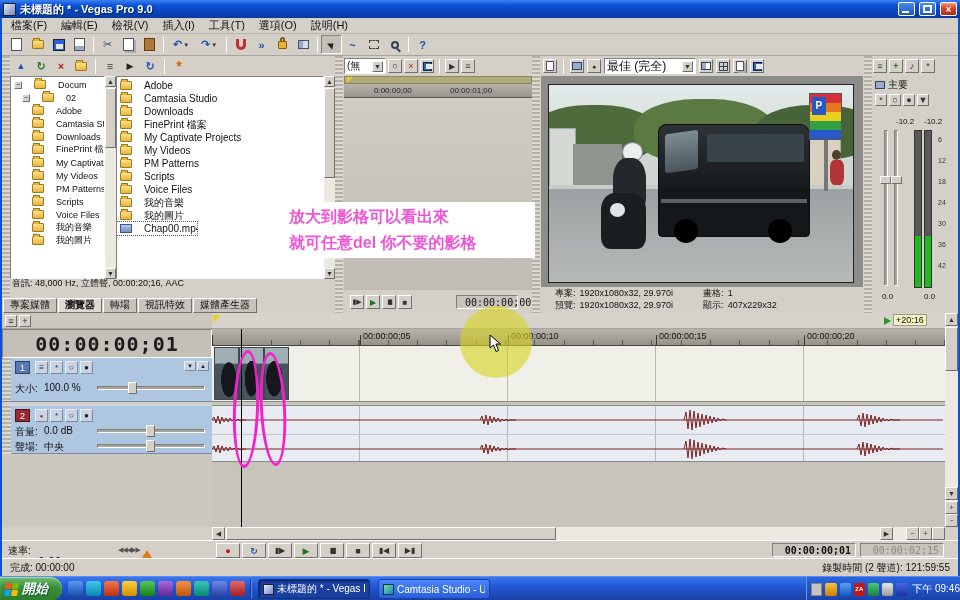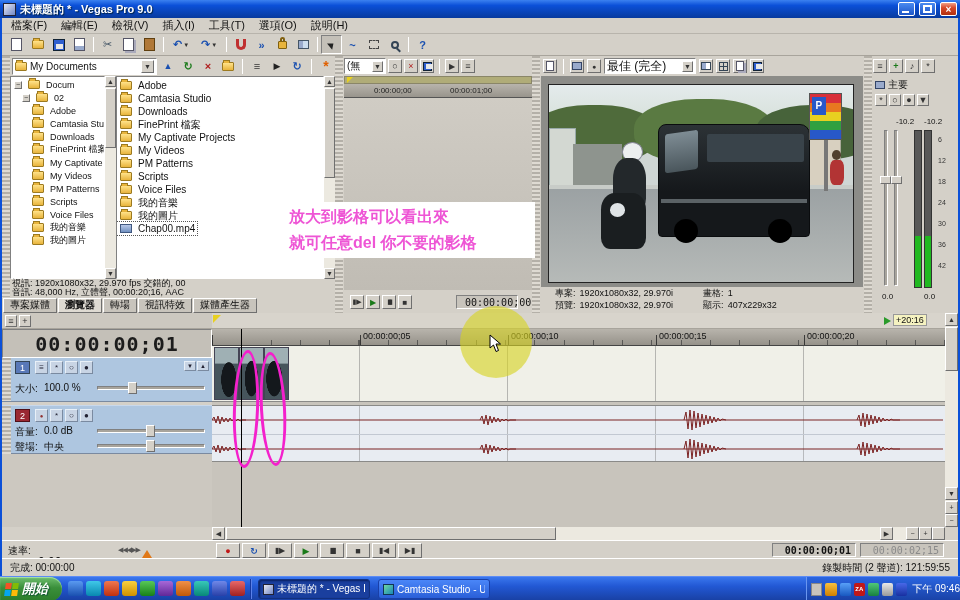--- a/index.html
+++ b/index.html
@@ -25,21 +25,21 @@
 .sth{background:#d4d0c8;border:1px solid;border-color:#fff #6f6f6f #6f6f6f #fff}
 .sbk{background:#ece9e0}
 .slt{height:4px;background:#a8a49c;border:1px solid;border-color:#808080 #fff #fff #808080}
 .slh{width:9px;height:12px;background:#d4d0c8;border:1px solid;border-color:#fff #6f6f6f #6f6f6f #fff}
 .tkb{width:13px;height:13px;display:inline-flex;align-items:center;justify-content:center;font-size:8px;background:#c8d4e4;border:1px solid;border-color:#e8f0f8 #7a8aa0 #7a8aa0 #e8f0f8;flex:none;color:#223}
 .grip{background:repeating-linear-gradient(180deg,#b4b0a8 0 2px,#dedad2 2px 4px)}
 .tabb{height:15px;padding:0 6px;display:inline-flex;align-items:center;font-size:10px;background:#c8c4bc;border:1px solid;border-color:#fff #6f6f6f #6f6f6f #fff;margin-right:1px}
 .tabb.act{background:#dedad2;font-weight:bold}
 .mono{font-family:"DejaVu Sans Mono","Liberation Mono",monospace}
 .wv{position:absolute;left:0}
-.trow{height:13px;display:flex;align-items:center;gap:6px;padding-left:3px;font-size:10px;white-space:nowrap;overflow:hidden}
+.trow{height:13px;display:flex;align-items:center;gap:12px;padding-left:3px;font-size:10px;white-space:nowrap;overflow:hidden}
 </style>
 </head>
 <body>
 
 <div class="A F" style="left:0;top:0;width:960px;height:18px;background:linear-gradient(180deg,#3b81f0 0%,#0b50d8 25%,#0a4cd0 70%,#0636930%,#073a9e 100%);background:linear-gradient(180deg,#3b81f0,#0b50d8 30%,#073a9e);color:#fff;padding:0 3px;gap:4px">
   <span class="A" style="position:static;width:13px;height:13px;background:linear-gradient(135deg,#e8e8f0,#7088c8);border:1px solid #223"></span>
   <span style="font-weight:bold;font-size:11px;text-shadow:1px 1px 1px #024;flex:1">未標題的 * - Vegas Pro 9.0</span>
   <span style="width:17px;height:14px;background:linear-gradient(#4a8af0,#1c55c8);border:1px solid #fff;border-radius:2px;position:relative">
       <i style="position:absolute;left:3px;bottom:2px;width:7px;height:2px;background:#fff"></i>
     </span>
@@ -127,27 +127,20 @@
       </i>
     </span>
   <span class="sep"></span>
   <span class="tb">
       <span style="color:#1a50b0;font-weight:bold">?</span>
     </span>
 </div>
 
 <div class="A grip" style="left:2px;top:56px;width:8px;height:241px"></div>
 <div class="A F" style="left:10px;top:56px;width:325px;height:20px;padding-left:2px;gap:2px">
-  <span class="F sz" style="width:150px;height:17px;padding:0 2px;gap:3px">
-    <i class="fold"></i>
-    <span style="flex:1;font-size:10px">My Documents</span>
-    <span class="sbtn" style="width:13px;height:13px">
-        <span>▼</span>
-      </span>
-  </span>
   <span class="tb" style="width:18px">
       <span style="color:#1a50b0;font-size:9px">▲</span>
     </span>
   <span class="tb" style="width:18px">
       <span style="color:#1a7a1a;font-weight:bold">↻</span>
     </span>
   <span class="tb" style="width:18px">
       <span style="color:#b02020;font-weight:bold">×</span>
     </span>
   <span class="tb" style="width:18px">
@@ -295,21 +288,20 @@
   <div class="sbtn A" style="left:0;top:0;width:11px;height:11px">
       <span>▲</span>
     </div>
   <div class="sth A" style="left:0;top:12px;width:11px;height:90px"></div>
   <div class="sbtn A" style="left:0;top:192px;width:11px;height:11px">
       <span>▼</span>
     </div>
 </div>
 
 <div class="A" style="left:10px;top:279px;width:325px;height:18px;font-size:9px;line-height:9px;padding-left:2px">
-  <div>視訊: 1920x1080x32, 29.970 fps 交錯的, 00</div>
   <div>音訊: 48,000 Hz, 立體聲, 00:00:20;16, AAC</div>
 </div>
 <div class="A F" style="left:2px;top:297px;width:333px;height:16px;padding-left:1px">
   <span class="tabb">
       <span>專案媒體</span>
     </span>
   <span class="tabb act">
       <span>瀏覽器</span>
     </span>
   <span class="tabb">

